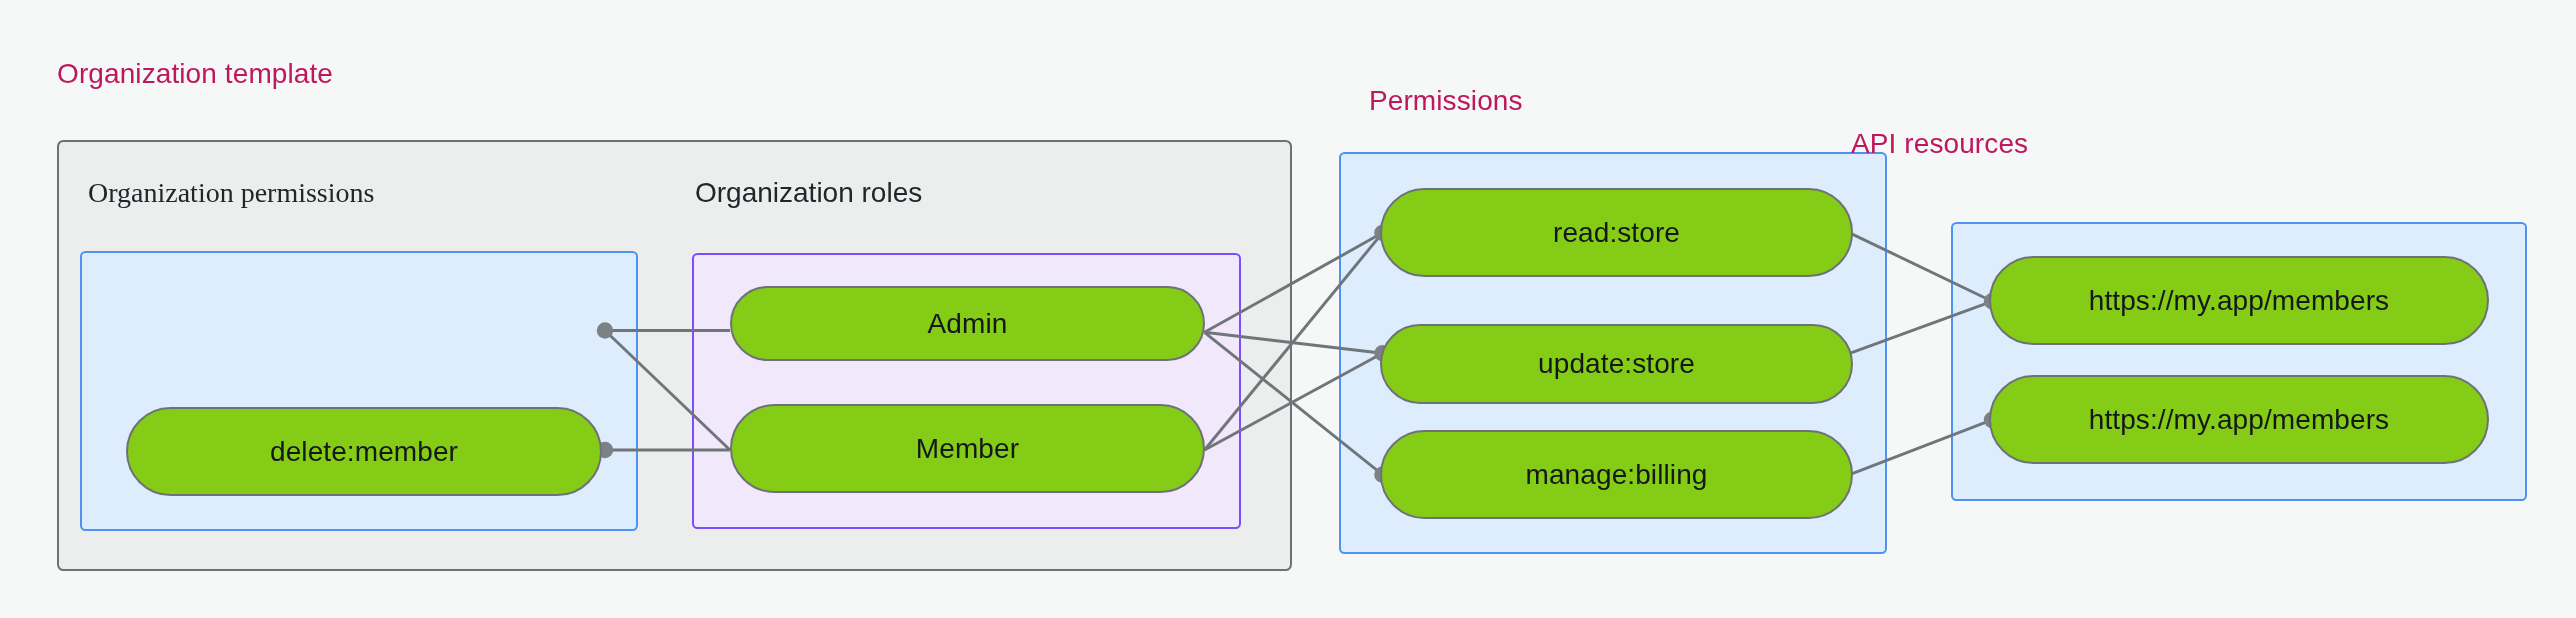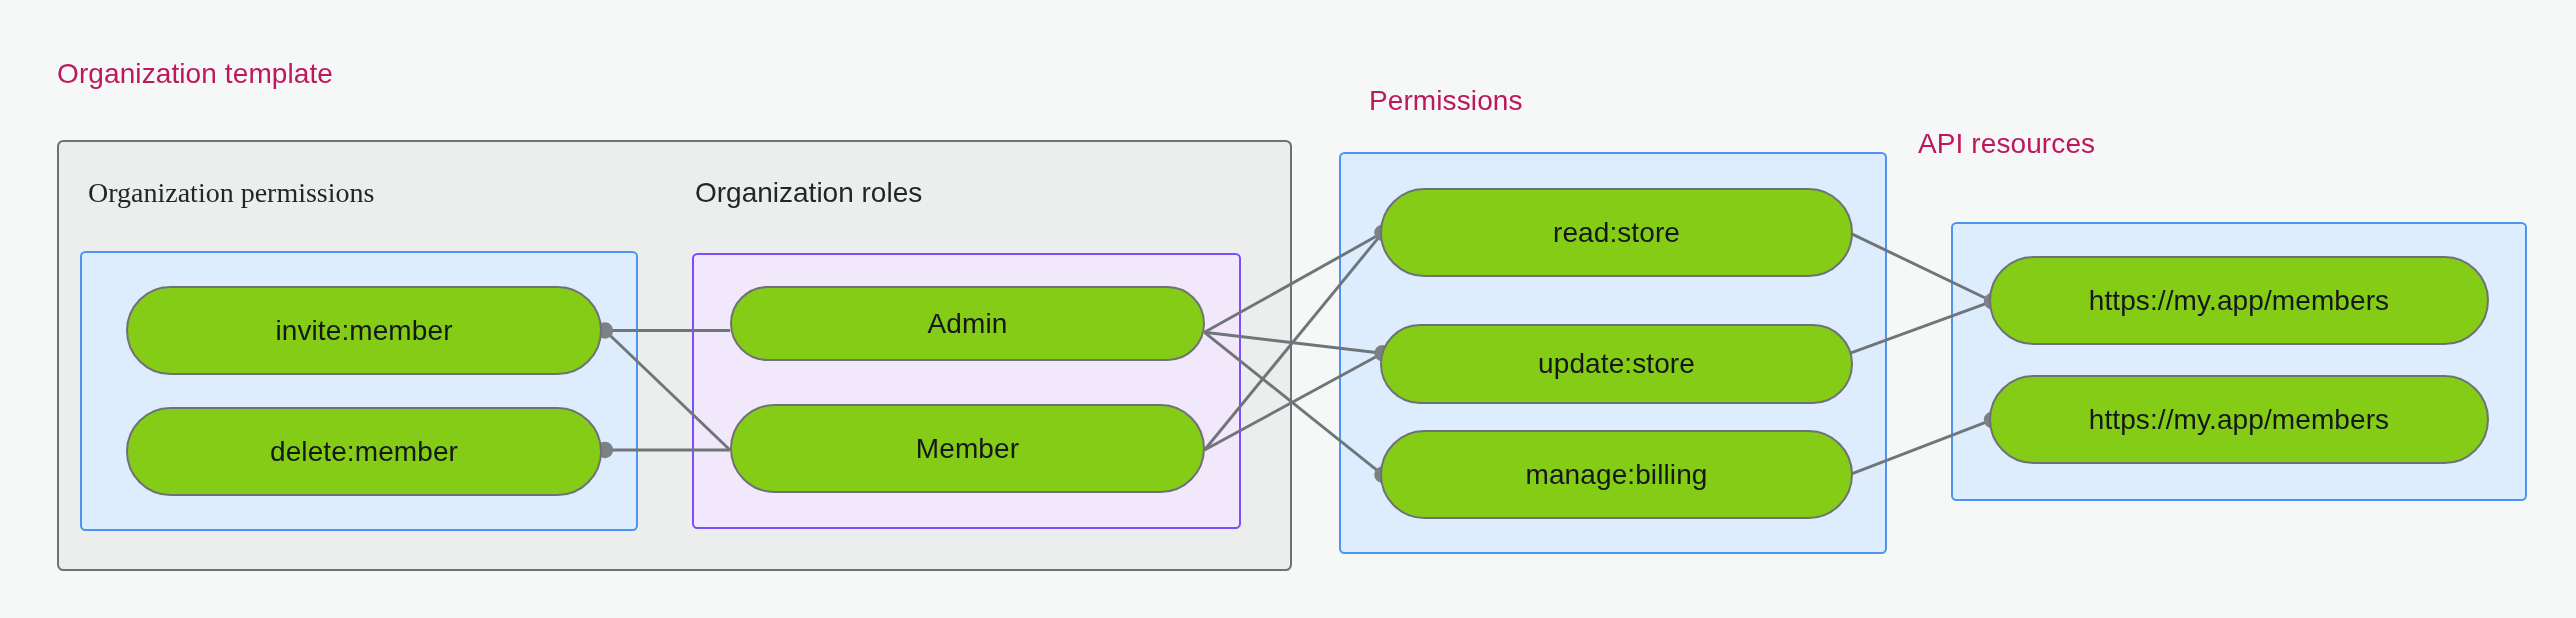--- a/index.html
+++ b/index.html
@@ -123,25 +123,24 @@
       <circle cx="663" cy="493" r="9"></circle>
       <circle cx="1515" cy="255" r="9"></circle>
       <circle cx="1515" cy="387" r="9"></circle>
       <circle cx="1515" cy="520" r="9"></circle>
       <circle cx="2183" cy="330" r="9"></circle>
       <circle cx="2183" cy="460" r="9"></circle>
     </svg>
 
   <div class="group-title" id="lbl-0" style="left: 57px; top: 60px;">Organization template</div>
   <div class="group-title" id="lbl-1" style="left: 1340px; top: 87px; margin-left: 29px;">Permissions</div>
-  <div class="group-title" id="lbl-2" style="left: 1918px; top: 130px;">API resources</div>
+  <div class="group-title" id="lbl-2" style="left: 1851px; top: 130px;">API resources</div>
   <div class="section-label" id="lbl-3" style="left: 88px; top: 179px; font-family: Liberation Serif, serif;">Organization permissions</div>
   <div class="section-label" id="lbl-4" style="left: 695px; top: 179px;">Organization roles</div>
 
-  <div class="pill" id="n-0" style="left: 126px; top: 286px; width: 476px; height: 89px;">invite:member</div>
   <div class="pill" id="n-1" style="left: 126px; top: 407px; width: 476px; height: 89px;">delete:member</div>
   <div class="pill" id="n-2" style="left: 730px; top: 286px; width: 475px; height: 75px;">Admin</div>
   <div class="pill" id="n-3" style="left: 730px; top: 404px; width: 475px; height: 89px;">Member</div>
   <div class="pill" id="n-4" style="left: 1380px; top: 188px; width: 473px; height: 89px;">read:store</div>
   <div class="pill" id="n-5" style="left: 1380px; top: 324px; width: 473px; height: 80px;">update:store</div>
   <div class="pill" id="n-6" style="left: 1380px; top: 430px; width: 473px; height: 89px;">manage:billing</div>
   <div class="pill" id="n-7" style="left: 1989px; top: 256px; width: 500px; height: 89px;">https://my.app/members</div>
   <div class="pill" id="n-8" style="left: 1989px; top: 375px; width: 500px; height: 89px;">https://my.app/members</div>
 
 </div>

